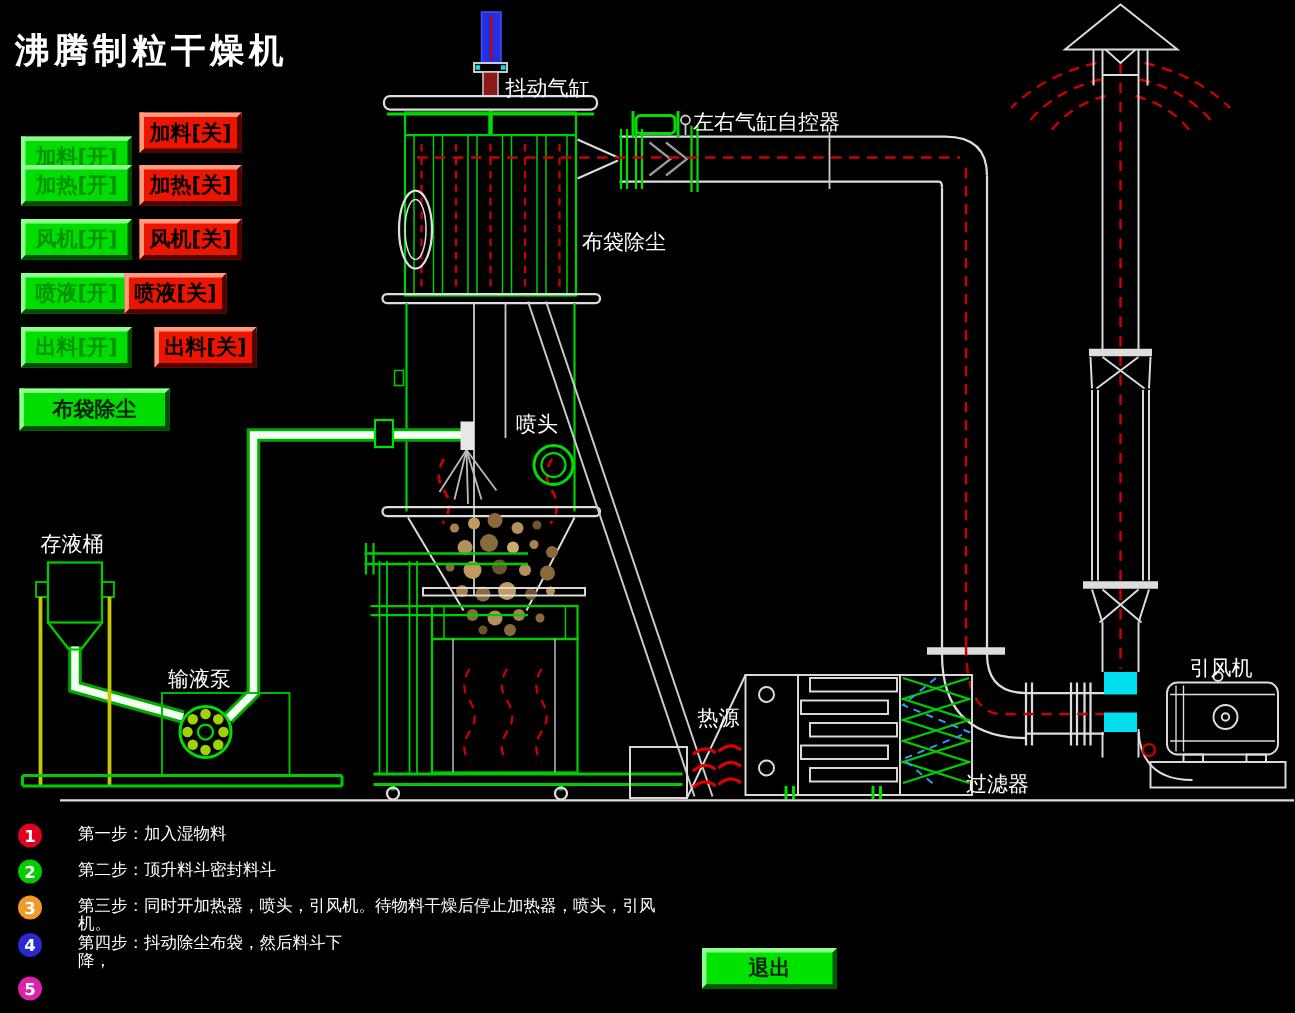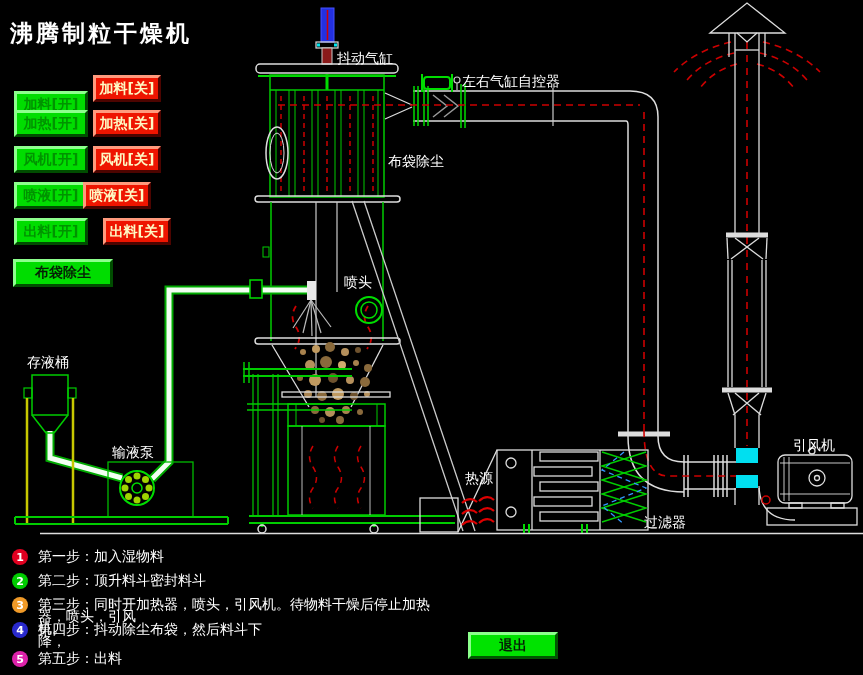--- a/index.html
+++ b/index.html
@@ -5,32 +5,32 @@
   html,body{margin:0;padding:0;background:#000;}
   .stage{position:relative;width:863px;height:675px;background:#000;overflow:hidden;
          font-family:"DejaVu Sans",sans-serif;}
   .title{position:absolute;left:10px;top:18px;margin:0;color:#fff;font-size:23px;
          font-weight:bold;letter-spacing:3px;}
   .btn{position:absolute;display:flex;align-items:center;justify-content:center;
        font-size:14px;font-weight:bold;border:3px solid;box-sizing:border-box;
        cursor:pointer;user-select:none;}
   .btn.on{background:#00dd00;color:#009300;
           border-color:#8cff8c #004d00 #004d00 #8cff8c;}
-  .btn.off{background:#ee1500;color:#fef9c3;
+  .btn.off{background:#ee1500;color:#000000;
            border-color:#ff9a7d #4d0400 #4d0400 #ff9a7d;}
   .btn.bag{background:#00dd00;color:#052005;
            border-color:#8cff8c #004d00 #004d00 #8cff8c;}
   .btn.exit{background:#00e300;color:#052005;
             border-color:#8cff8c #005800 #005800 #8cff8c;}
   .steps{position:absolute;left:12px;top:0;width:450px;}
   .step{position:absolute;display:flex;align-items:flex-start;}
   .stepnum{width:16px;height:16px;border-radius:50%;color:#fff;font-size:11px;
            font-weight:bold;display:flex;align-items:center;justify-content:center;
            flex:0 0 16px;margin-top:-1px;}
-  .steptext{margin-left:10px;color:#fff;font-size:14px;line-height:12px;
+  .steptext{margin-left:24px;color:#fff;font-size:11px;line-height:12px;
             white-space:pre-line;width:400px;}
   svg text{fill:#fff;font-size:14px;font-family:"DejaVu Sans",sans-serif;}
 </style>
 </head>
 <body>
 
 <div class="stage">
 
   <h1 class="title">沸腾制粒干燥机</h1>
 
@@ -384,18 +384,17 @@
       <span class="steptext">第三步：同时开加热器，喷头，引风机。待物料干燥后停止加热器，喷头，引风
 机。</span>
     </div>
     <div class="step" style="top:623px">
       <span class="stepnum" style="background: rgb(41, 41, 204);">4</span>
       <span class="steptext">第四步：抖动除尘布袋，然后料斗下
 降，</span>
     </div>
     <div class="step" style="top:652px">
       <span class="stepnum" style="background: rgb(221, 34, 170);">5</span>
-      <span class="steptext">第五步：出料</span>
     </div>
   </div>
 
   <div class="btn exit" style="left:468px;top:632px;width:90px;height:27px">退出</div>
 </div>
 
 </body></html>

